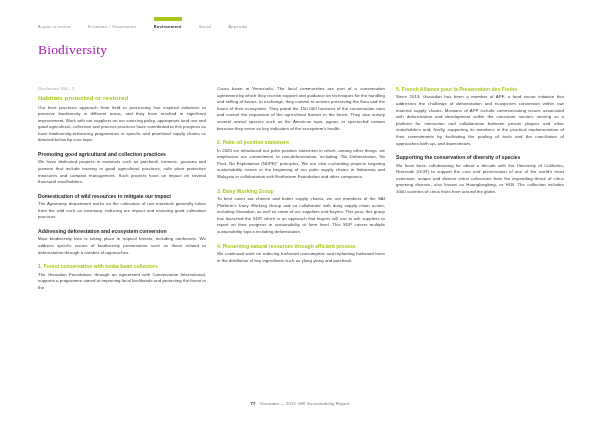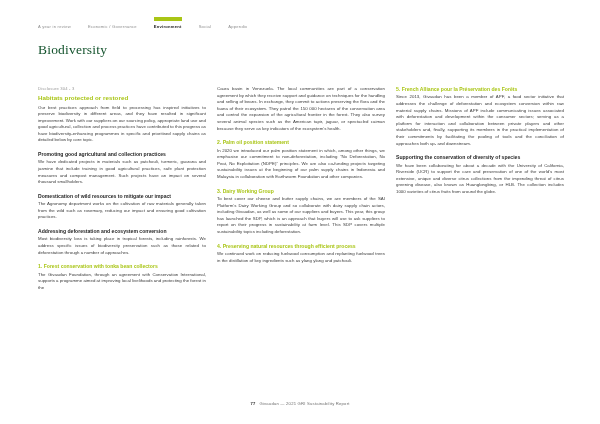--- a/index.html
+++ b/index.html
@@ -47,21 +47,21 @@
     background: #a9c516;
   }
 
   
   .page-title {
     position: absolute;
     left: 38px;
     top: 42px;
     font-family: "Liberation Serif", serif;
     font-size: 13.5px;
-    color: #14532d;
+    color: #a21caf;
     letter-spacing: 0.2px;
   }
 
   
   .columns {
     position: absolute;
     left: 38px;
     top: 86px;
     width: 528px;
     display: flex;

